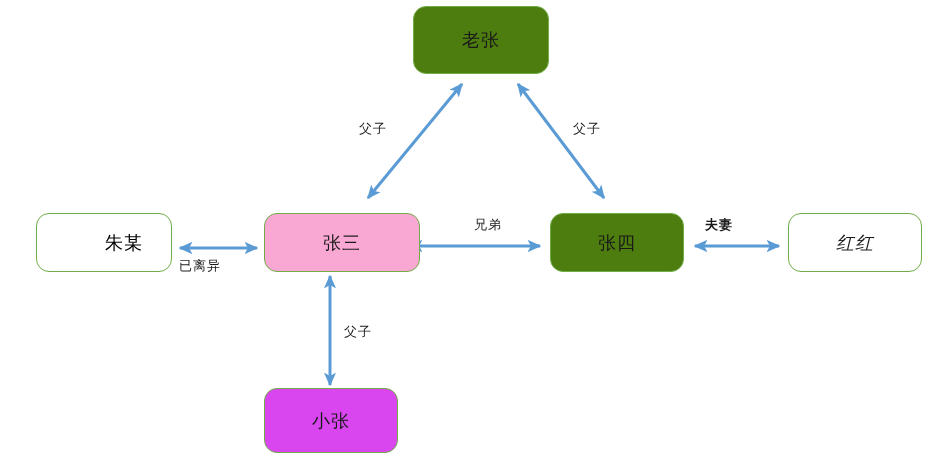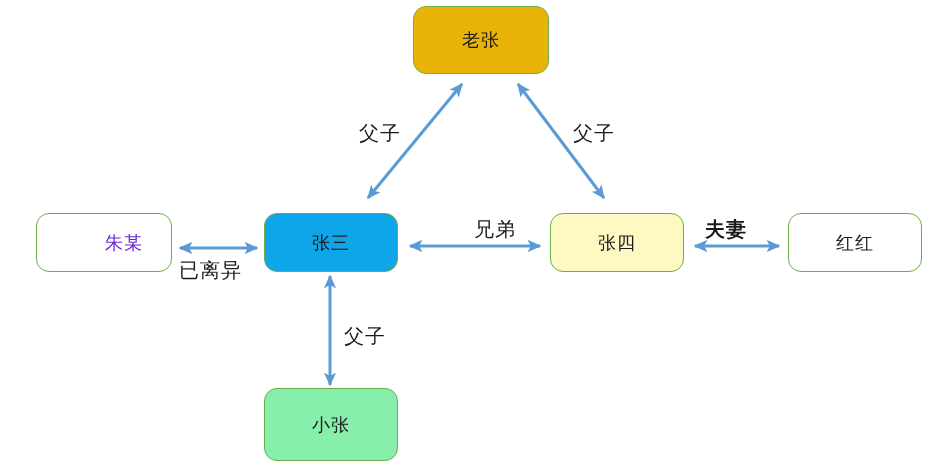--- a/index.html
+++ b/index.html
@@ -37,21 +37,21 @@
   }
   .node-label {
     font-size: 18px;
     color: #1a1a1a;
     letter-spacing: 1px;
     line-height: 1;
     white-space: nowrap;
   }
   .edge-label {
     position: absolute;
-    font-size: 20px;
+    font-size: 13px;
     color: #1a1a1a;
     letter-spacing: 1px;
     white-space: nowrap;
     z-index: 4;
     background: transparent;
   }
 </style>
 </head>
 <body>
 
@@ -65,36 +65,36 @@
           <path d="M 0 0.6 L 10 5 L 0 9.4 L 2.4 5 Z" fill="#5B9BD5"></path>
         </marker>
       </defs>
       <line x1="368" y1="198" x2="462" y2="84" stroke="#5B9BD5" stroke-width="3" marker-start="url(#arrow-start)" marker-end="url(#arrow-end)"></line>
       <line x1="518" y1="84" x2="604" y2="198" stroke="#5B9BD5" stroke-width="3" marker-start="url(#arrow-start)" marker-end="url(#arrow-end)"></line>
       <line x1="180" y1="248" x2="257" y2="248" stroke="#5B9BD5" stroke-width="3" marker-start="url(#arrow-start)" marker-end="url(#arrow-end)"></line>
       <line x1="410" y1="246" x2="540" y2="246" stroke="#5B9BD5" stroke-width="3" marker-start="url(#arrow-start)" marker-end="url(#arrow-end)"></line>
       <line x1="695" y1="246" x2="779" y2="246" stroke="#5B9BD5" stroke-width="3" marker-start="url(#arrow-start)" marker-end="url(#arrow-end)"></line>
       <line x1="330" y1="276" x2="330" y2="385" stroke="#5B9BD5" stroke-width="3" marker-start="url(#arrow-start)" marker-end="url(#arrow-end)"></line>
     </svg>
-<div class="node" style="left: 413px; top: 6px; width: 136px; height: 68px; border-color: rgb(112, 173, 71); background: #eab308;">
+<div class="node" style="left: 413px; top: 6px; width: 136px; height: 68px; border-color: rgb(112, 173, 71); background: #4d7c0f;">
       <span class="node-label" style="color: rgb(26, 26, 26);">老张</span>
     </div>
     <div class="node" style="left: 36px; top: 213px; width: 136px; height: 59px; border-color: rgb(112, 173, 71); background: rgb(255, 255, 255);">
-      <span class="node-label" style="color: #6d28d9; margin-left: 40px;">朱某</span>
+      <span class="node-label" style="color: #000000; margin-left: 40px;">朱某</span>
     </div>
-    <div class="node" style="left: 264px; top: 213px; width: 134px; height: 59px; border-color: rgb(112, 173, 71); background: #0ea5e9; text-align: right;">
+    <div class="node" style="left: 264px; top: 213px; width: 156px; height: 59px; border-color: rgb(112, 173, 71); background: #f9a8d4; text-align: right;">
       <span class="node-label" style="color: rgb(26, 26, 26);">张三</span>
     </div>
-    <div class="node" style="left: 550px; top: 213px; width: 134px; height: 59px; border-color: rgb(112, 173, 71); background: #fef9c3;">
+    <div class="node" style="left: 550px; top: 213px; width: 134px; height: 59px; border-color: rgb(112, 173, 71); background: #4d7c0f;">
       <span class="node-label" style="color: rgb(26, 26, 26);">张四</span>
     </div>
     <div class="node" style="left: 788px; top: 213px; width: 134px; height: 59px; border-color: rgb(112, 173, 71); background: rgb(255, 255, 255);">
-      <span class="node-label" style="color: rgb(26, 26, 26);">红红</span>
+      <span class="node-label" style="color: rgb(26, 26, 26); font-style: italic;">红红</span>
     </div>
-    <div class="node" style="left: 264px; top: 388px; width: 134px; height: 73px; border-color: rgb(112, 173, 71); background: #86efac; align-items: center;">
+    <div class="node" style="left: 264px; top: 388px; width: 134px; height: 65px; border-color: rgb(112, 173, 71); background: #d946ef; align-items: center;">
       <span class="node-label" style="color: rgb(26, 26, 26);">小张</span>
     </div>
     <div class="edge-label" style="left: 359px; top: 120px; color: rgb(26, 26, 26);">父子</div>
     <div class="edge-label" style="left: 573px; top: 120px; color: rgb(26, 26, 26);">父子</div>
     <div class="edge-label" style="left: 179px; top: 210px; color: rgb(26, 26, 26); margin-top: 47px;">已离异</div>
     <div class="edge-label" style="left: 474px; top: 216px; color: rgb(26, 26, 26);">兄弟</div>
     <div class="edge-label" style="left: 705px; top: 216px; color: rgb(26, 26, 26); font-weight: bold;">夫妻</div>
     <div class="edge-label" style="left: 344px; top: 323px; color: rgb(26, 26, 26);">父子</div>
   </div>
 

